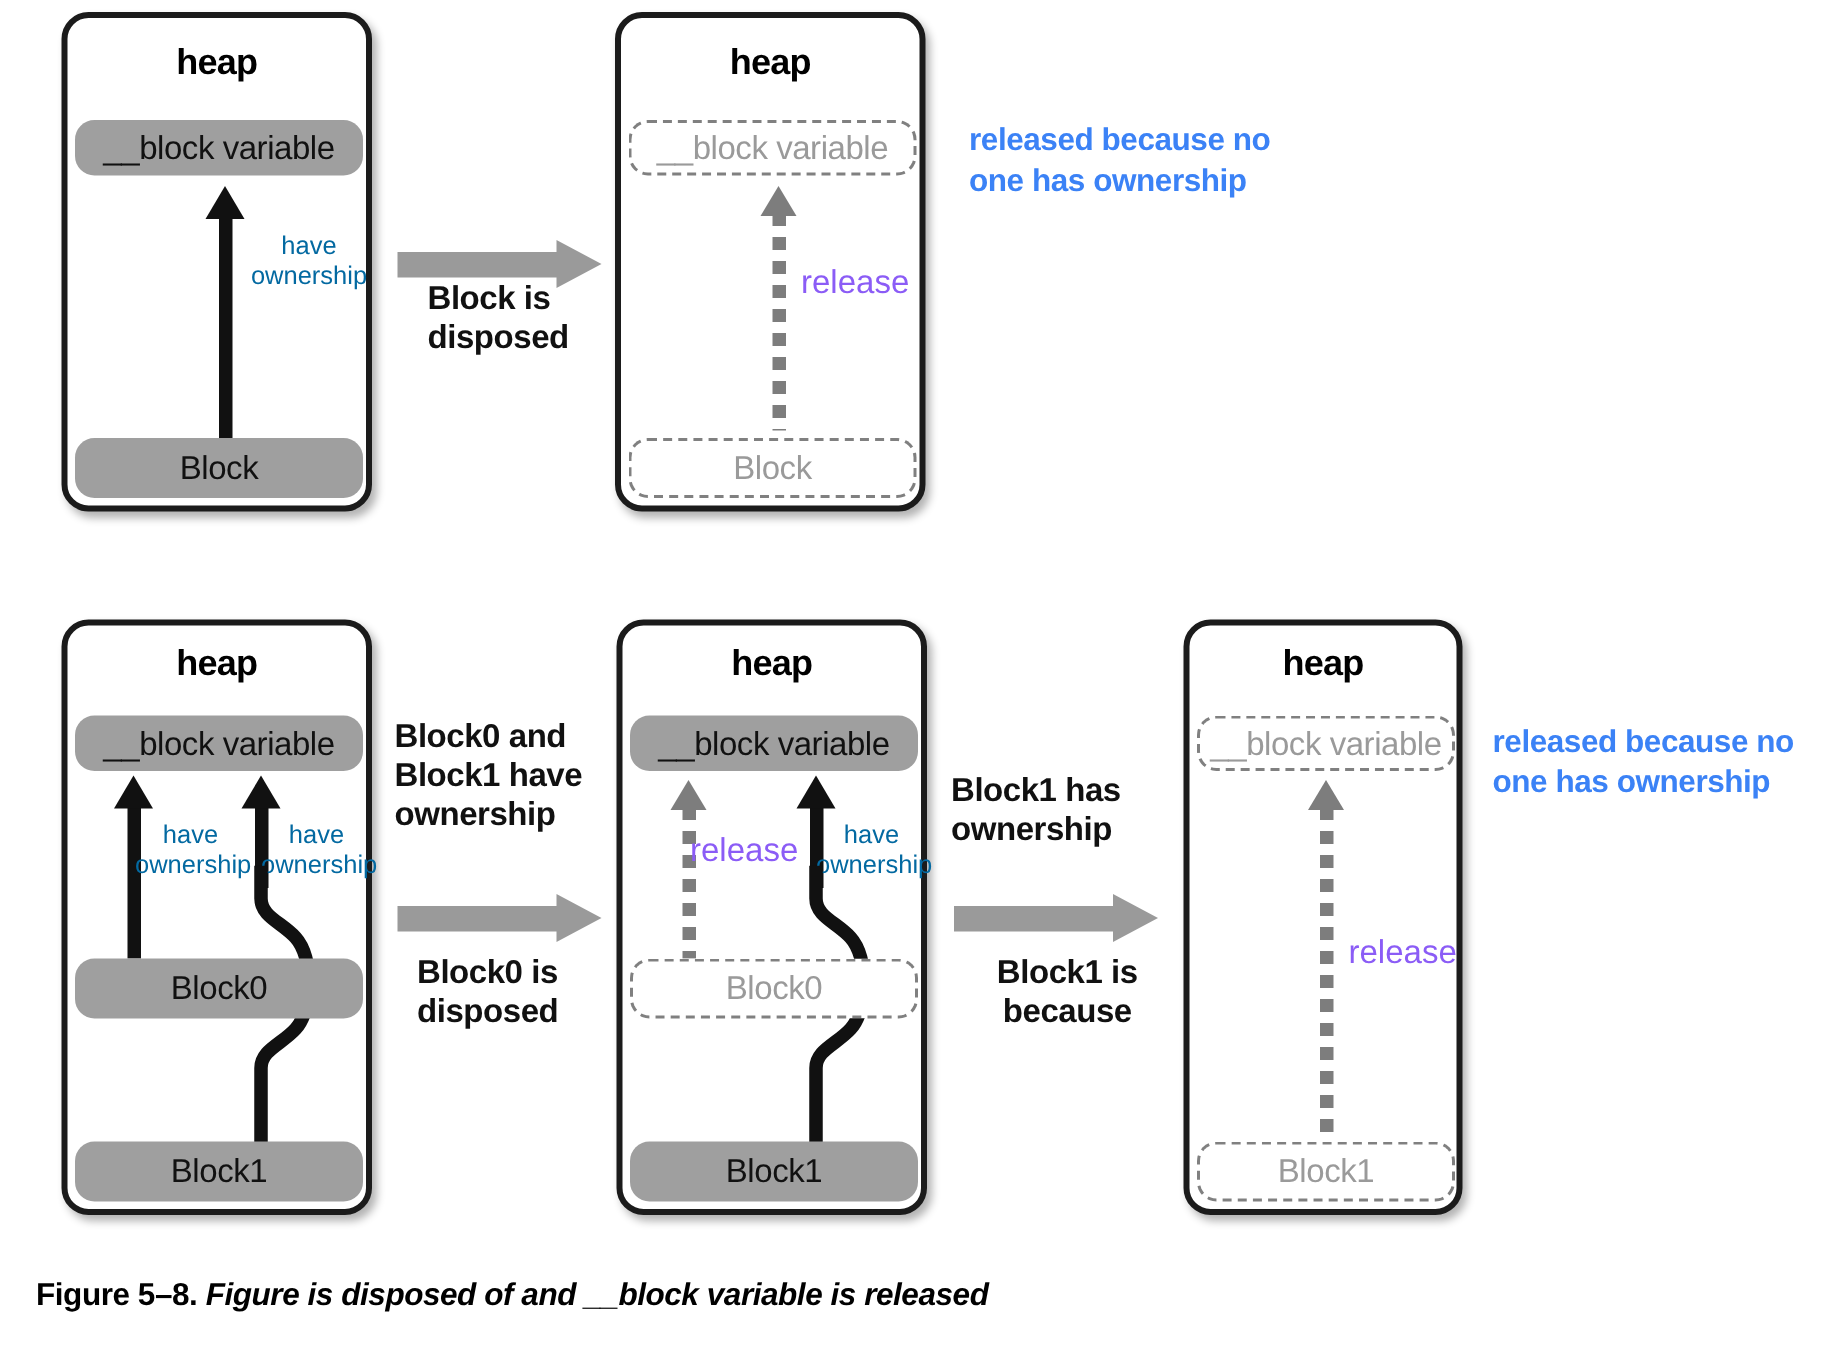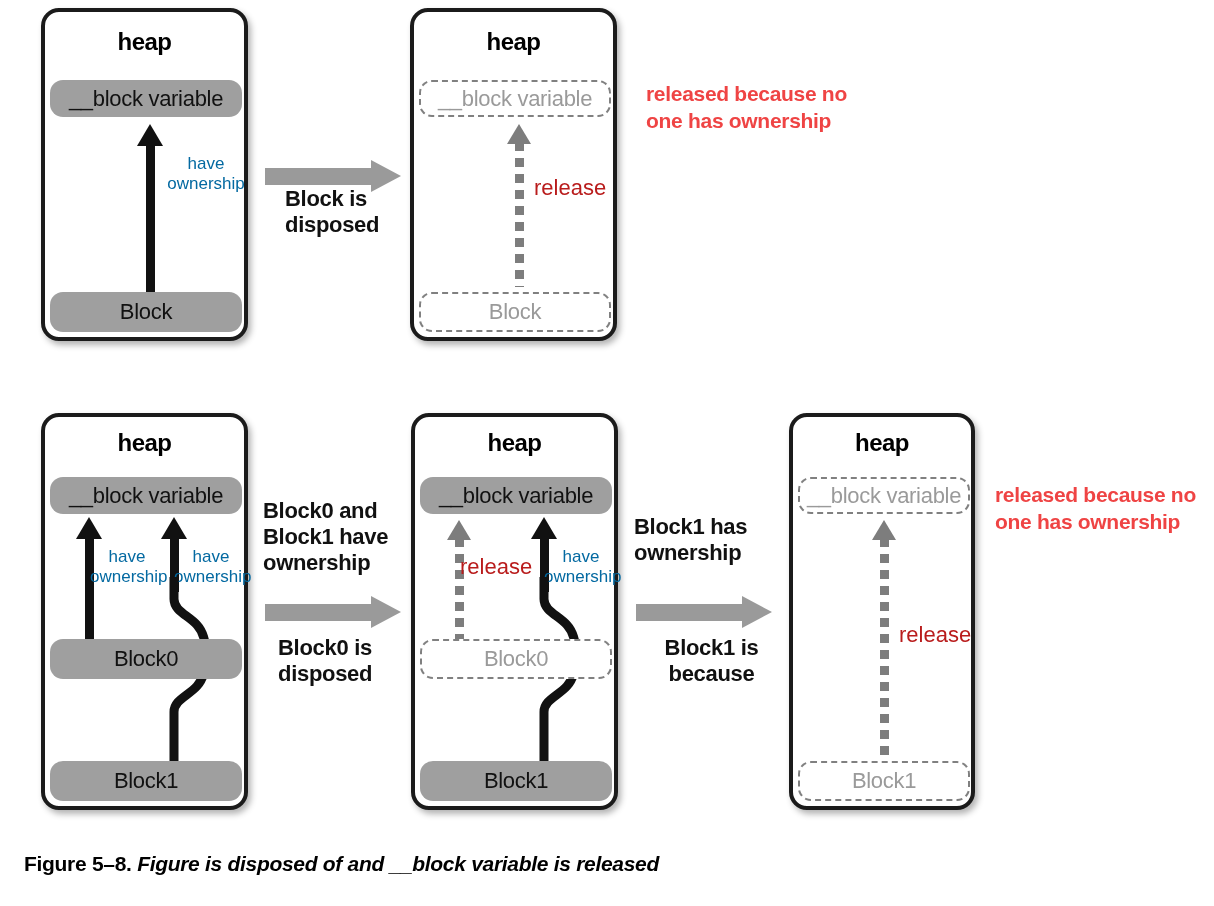--- a/index.html
+++ b/index.html
@@ -131,40 +131,40 @@
   
   .label {
     position: absolute;
     font-size: 17px;
     line-height: 20px;
     text-align: center;
     color: #0369a1;
     white-space: pre-line;
   }
   .label.release {
-    color: #b91c1c;
+    color: #8b5cf6;
     font-size: 22px;
     text-align: left;
   }
   .transition-label {
     position: absolute;
     font-size: 22px;
     line-height: 26px;
     font-weight: bold;
     letter-spacing: -0.3px;
     color: #111;
     white-space: pre-line;
   }
   .note {
     position: absolute;
     font-size: 21px;
     line-height: 27px;
     font-weight: bold;
     letter-spacing: -0.3px;
-    color: #ef4444;
+    color: #3b82f6;
     white-space: pre-line;
   }
 
   
   .curve { position: absolute; }
 
   
   .caption {
     position: absolute;
     font-size: 21px;
@@ -247,21 +247,21 @@
   <svg class="curve" style="left:0px; top:160px; width:207px; height:200px;" viewBox="0 0 207 200">
     <path d="M129,0 L129,22 C129,34 143,38 152,48
              C164,61 164,96 152,109 C143,119 129,123 129,135 L129,196" fill="none" stroke="#111111" stroke-width="9" stroke-linecap="butt"></path>
   </svg>
 
   <div class="box solid" style="left:5px; top:222px; width:192px; height:40px;">Block0</div>
 
   <div class="box solid" style="left:5px; top:344px; width:192px; height:40px;">Block1</div>
 </div>
 
-<div class="transition-label" style="left:263px; top:478px; width:145px;margin-top:20px;">Block0 and
+<div class="transition-label" style="left:263px; top:478px; width:145px;">Block0 and
 Block1 have
 ownership</div>
 <div class="big-arrow" style="left:265px; top:596px; width:136px; height:32px;">
   <div class="bar" style="width:108px;"></div>
   <div class="tip"></div>
 </div>
 <div class="transition-label" style="left:278px; top:635px; width:125px; ">Block0 is
 disposed</div>
 
 <div class="heap-panel" style="left:411px; top:413px; width:207px; height:397px;">

